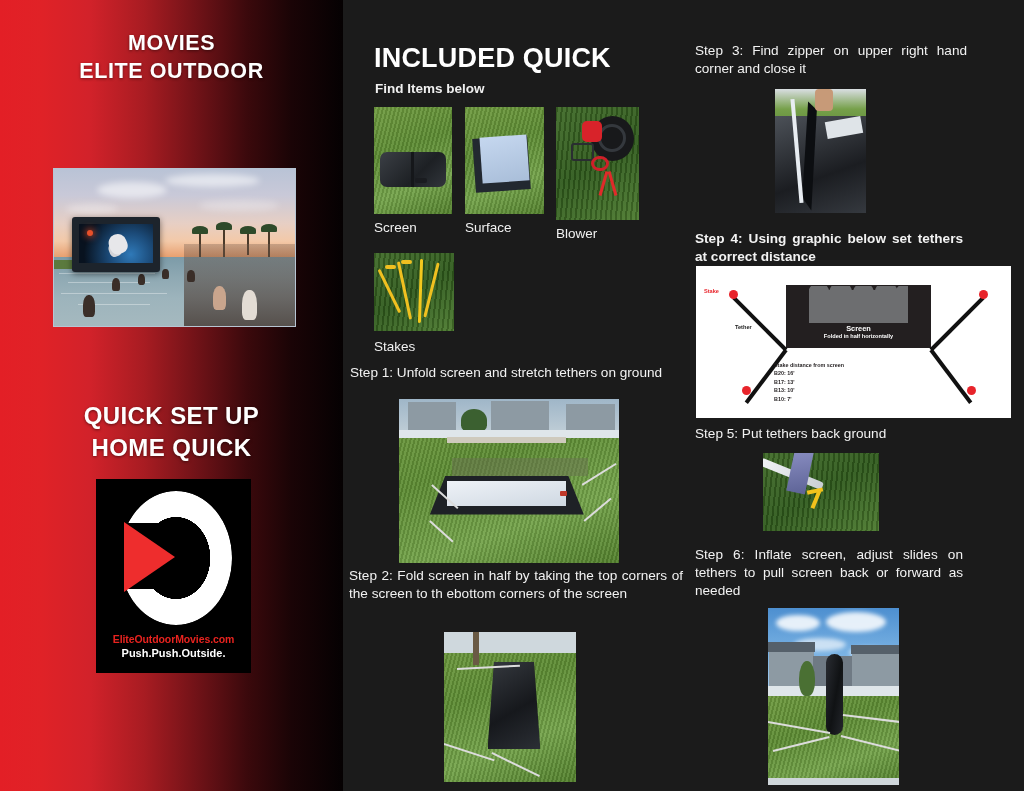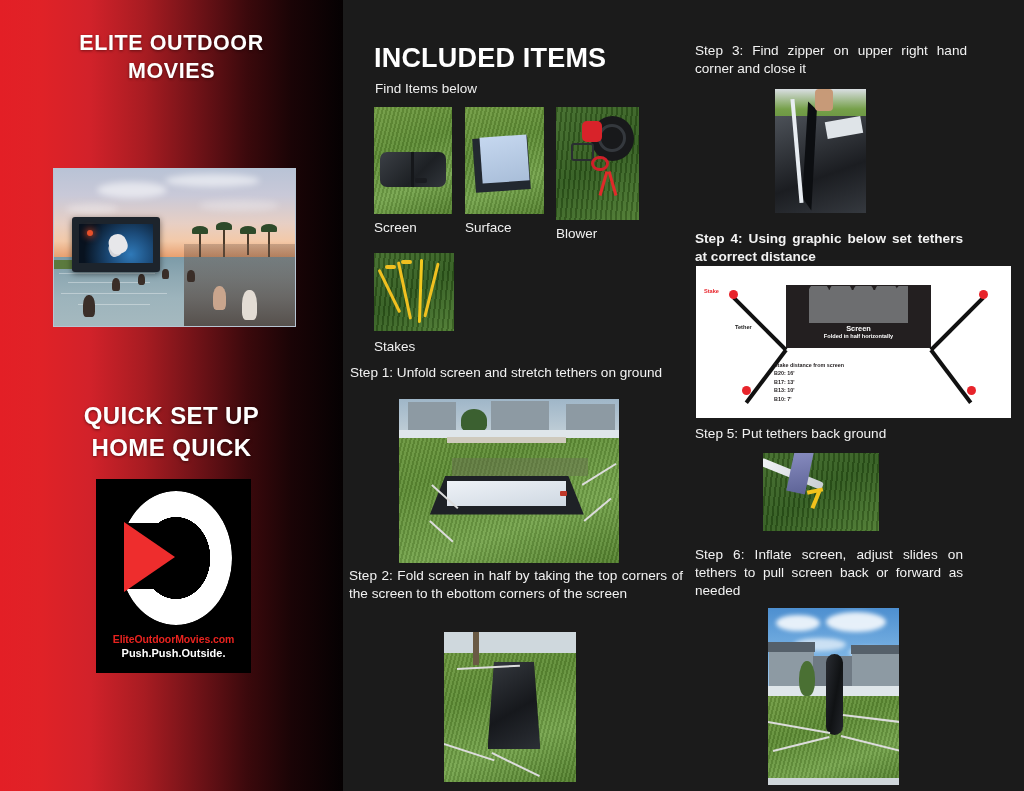--- a/index.html
+++ b/index.html
@@ -93,21 +93,21 @@
     color:#e8231f; font-size:10.5px; font-weight:bold; letter-spacing:-0.1px;
   }
   .logo-tag {
     position:absolute; left:0; top:168px; width:155px; text-align:center;
     color:#ffffff; font-size:11px; font-weight:bold;
   }
 
   
   #mid-col { position:absolute; left:343px; top:0; width:348px; height:791px; }
   .h1 { color:#fff; font-size:27px; font-weight:bold; letter-spacing:0.2px; }
-  .sub { color:#efefef; font-size:13.5px; font-weight:400; }
+  .sub { color:#efefef; font-size:13.5px; font-weight:700; }
   .step-text {
     color:#f2f2f2; font-size:13.6px; line-height:1.31;
     text-align:justify; text-align-last:left; font-weight:400;
   }
   .caption { color:#f0f0f0; font-size:13.5px; }
 
   .photo { position:absolute; overflow:hidden; background:#4a7a2e; }
   .grass {
     position:absolute; inset:0;
     background:
@@ -151,22 +151,22 @@
   .screen-bag { position:absolute; background:linear-gradient(135deg,#3b3f45,#1d2024 60%,#32363c); }
 </style>
 </head>
 <body>
 
 <div id="page">
 
   <div id="left-panel">
 
     <div class="brand-title">
+      <div>MOVIES</div>
       <div>ELITE OUTDOOR</div>
-      <div>MOVIES</div>
     </div>
 
     <div class="hero-photo">
       <div class="hero-sky"></div>
       <div class="hero-cloud" style="left:18%;top:8%;width:70px;height:16px;"></div>
       <div class="hero-cloud" style="left:46%;top:3%;width:95px;height:13px;"></div>
       <div class="hero-cloud" style="left:5%;top:22%;width:52px;height:10px;opacity:.6;"></div>
       <div class="hero-cloud" style="left:60%;top:20%;width:80px;height:11px;opacity:.5;"></div>
       <div class="hero-water"></div>
       <div class="hero-ripple" style="left:2%;top:66%;width:40%;"></div>
@@ -205,21 +205,21 @@
         <div class="logo-c-gap"></div>
         <div class="logo-tri"></div>
       </div>
       <div class="logo-url">EliteOutdoorMovies.com</div>
       <div class="logo-tag">Push.Push.Outside.</div>
     </div>
   </div>
 
   <div id="mid-col">
 
-    <div class="h1" style="position:absolute;left:31px;top:43px;">INCLUDED ITEMS</div>
+    <div class="h1" style="position:absolute;left:31px;top:43px;">INCLUDED QUICK</div>
     <div class="sub" style="position:absolute;left:32px;top:81px;">Find Items below</div>
 
     <div class="photo" style="left:31px;top:107px;width:78px;height:107px;">
       <div class="grass"></div>
       <div class="screen-bag" style="left:8%;top:42%;width:84%;height:33%;border-radius:7px;"></div>
       <div style="position:absolute;left:48%;top:42%;width:3px;height:33%;background:#15171a;"></div>
       <div style="position:absolute;left:52%;top:66%;width:16%;height:5px;background:#1a1c20;border-radius:2px;"></div>
     </div>
     <div class="caption" style="position:absolute;left:31px;top:220px;">Screen</div>
 

